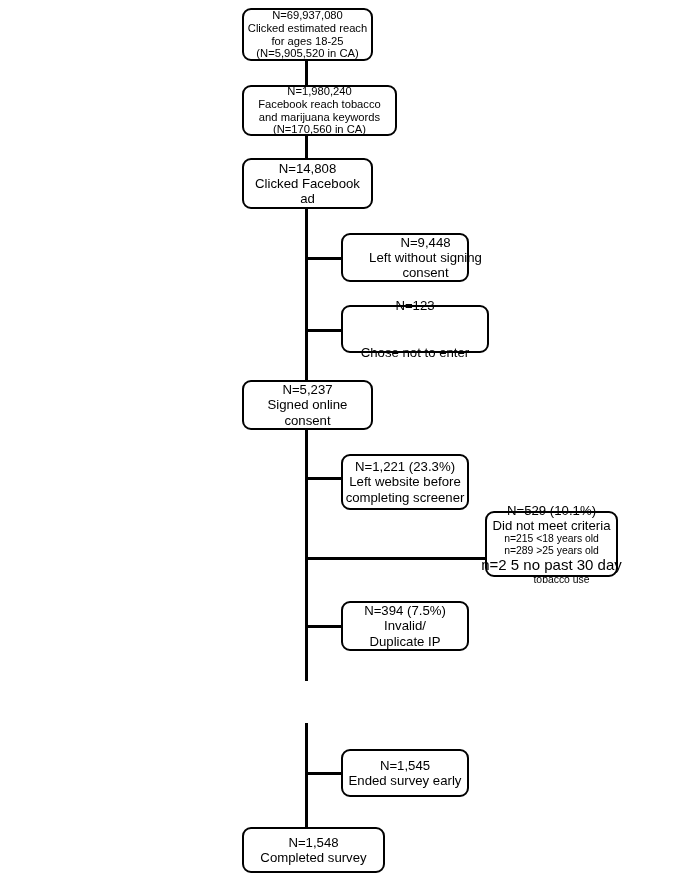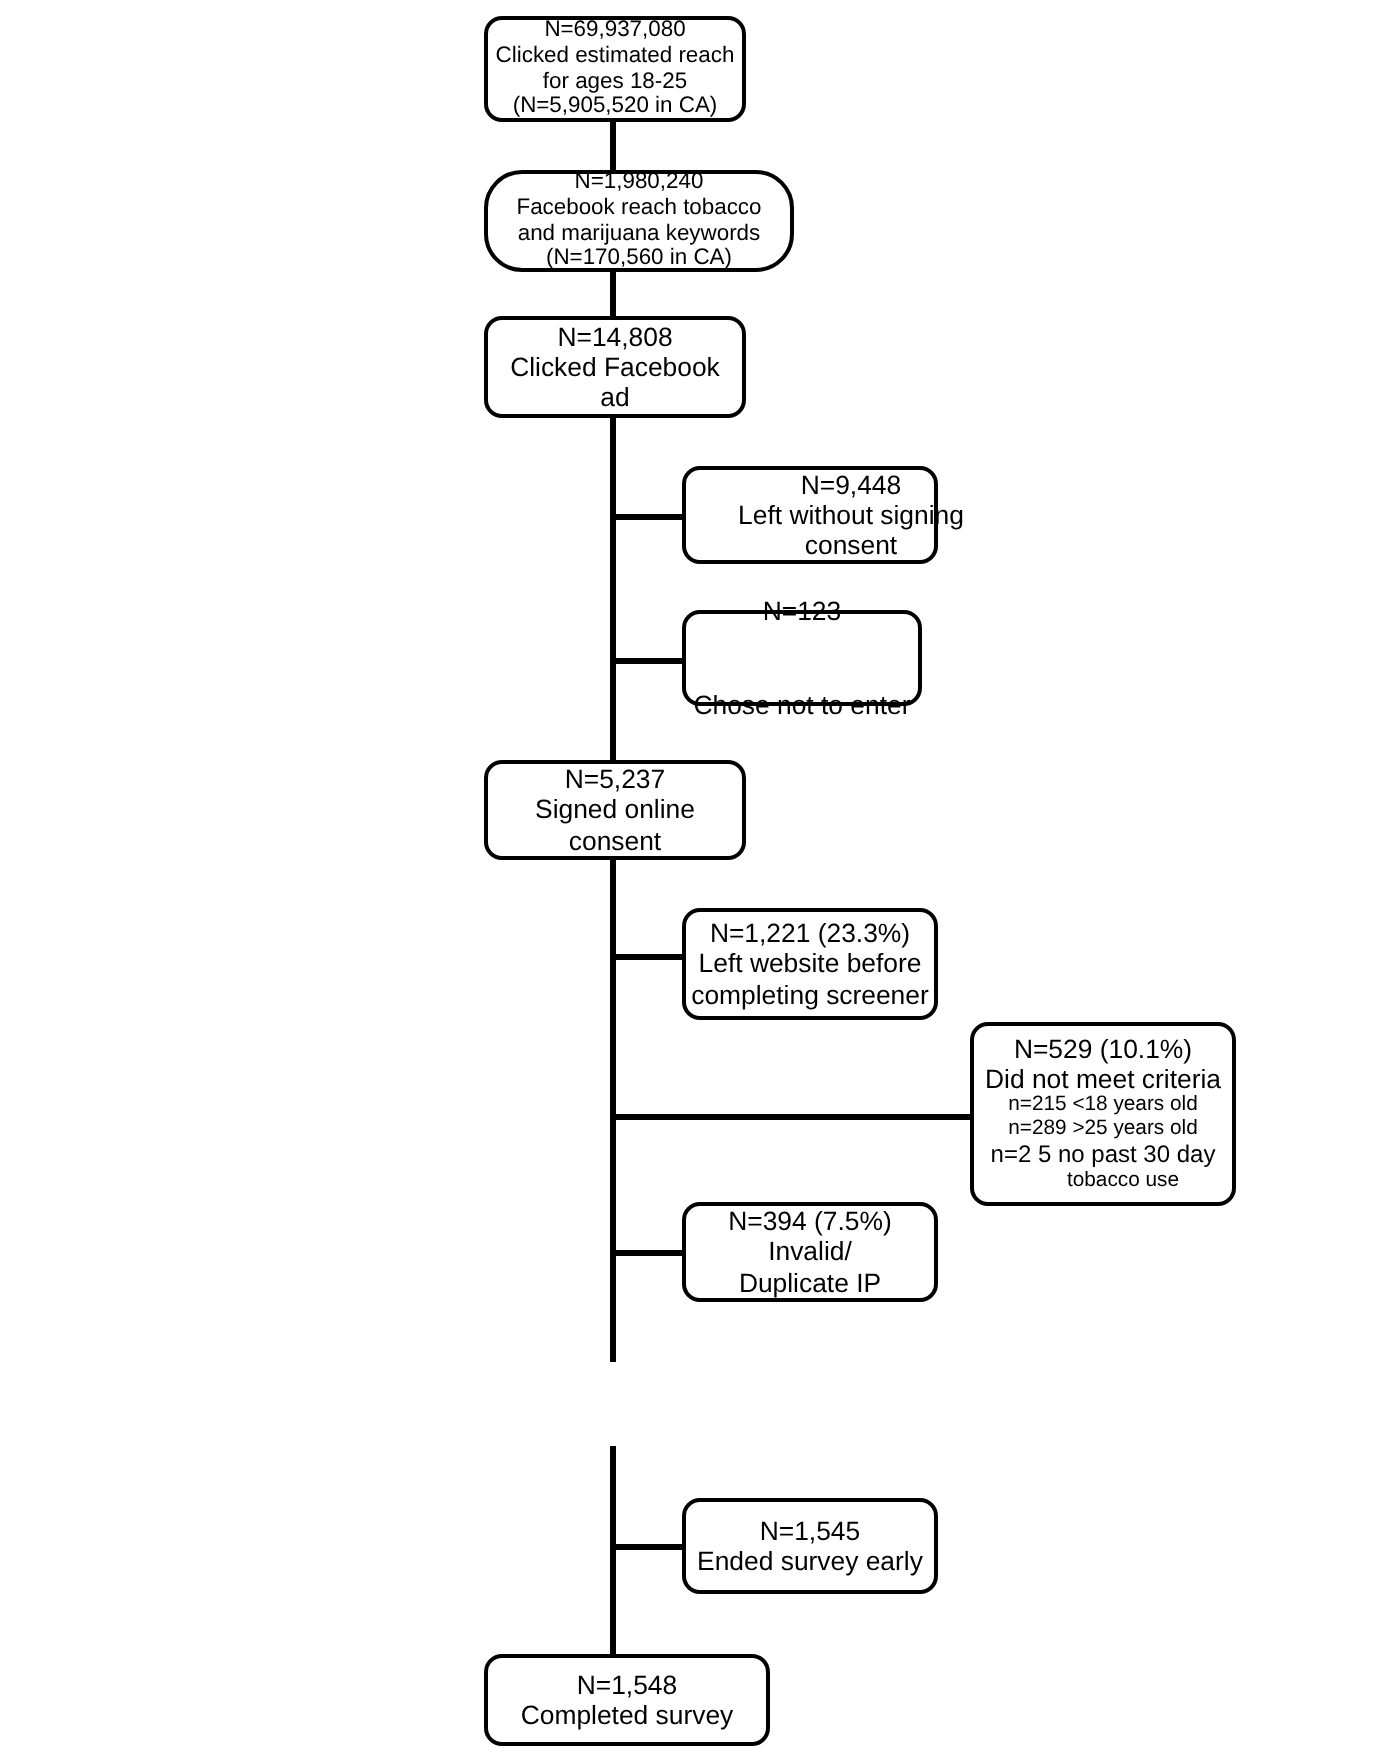--- a/index.html
+++ b/index.html
@@ -68,21 +68,21 @@
   <div class="connector h" style="left:257px; top:625px; width:38px;"></div>
   <div class="connector h" style="left:257px; top:772px; width:38px;"></div>
 
   <div class="node t-sm" style="left:194px; top:8px; width:131px; height:53px;">
     <span class="line">N=69,937,080</span>
     <span class="line">Clicked estimated reach</span>
     <span class="line">for ages 18-25</span>
     <span class="line">(N=5,905,520 in CA)</span>
   </div>
 
-  <div class="node t-sm" style="left:194px; top:85px; width:155px; height:51px;border-radius:19px;">
+  <div class="node t-sm" style="left:194px; top:85px; width:155px; height:51px;">
     <span class="line">N=1,980,240</span>
     <span class="line">Facebook reach tobacco</span>
     <span class="line">and marijuana keywords</span>
     <span class="line">(N=170,560 in CA)</span>
   </div>
 
   <div class="node t-md" style="left:194px; top:158px; width:131px; height:51px;">
     <span class="line">N=14,808</span>
     <span class="line">Clicked Facebook</span>
     <span class="line">ad</span>
@@ -99,37 +99,37 @@
     <span class="line">N=1,548</span>
     <span class="line">Completed survey</span>
   </div>
 
   <div class="node t-md" style="left:293px; top:233px; width:128px; height:49px;padding-left:44px;">
     <span class="line">N=9,448</span>
     <span class="line">Left without signing</span>
     <span class="line">consent</span>
   </div>
 
-  <div class="node t-md" style="left:293px; top:305px; width:120px; height:48px;gap:32px;">
+  <div class="node t-md" style="left:293px; top:305px; width:148px; height:48px;gap:32px;">
     <span class="line">N=123</span>
     <span class="line">Chose not to enter</span>
   </div>
 
   <div class="node t-md" style="left:293px; top:454px; width:128px; height:56px;">
     <span class="line">N=1,221 (23.3%)</span>
     <span class="line">Left website before</span>
     <span class="line">completing screener</span>
   </div>
 
-  <div class="node t-md" style="left:437px; top:511px; width:133px; height:92px;">
+  <div class="node t-md" style="left:437px; top:511px; width:133px; height:66px;">
     <span class="line">N=529 (10.1%)</span>
     <span class="line">Did not meet criteria</span>
     <span class="line" style="font-size:10.4px;">n=215 &lt;18 years old</span>
     <span class="line" style="font-size:10.4px;">n=289 &gt;25 years old</span>
-    <span class="line" style="font-size:12px;">n=2 5 no past 30 day</span>
+    <span class="line" style="font-size:15px;">n=2 5 no past 30 day</span>
     <span class="line" style="font-size:10.4px;padding-left:20px;">tobacco use</span>
   </div>
 
   <div class="node t-md" style="left:293px; top:601px; width:128px; height:50px;">
     <span class="line">N=394 (7.5%)</span>
     <span class="line">Invalid/</span>
     <span class="line">Duplicate IP</span>
   </div>
 
   <div class="node t-md" style="left:293px; top:749px; width:128px; height:48px;">

